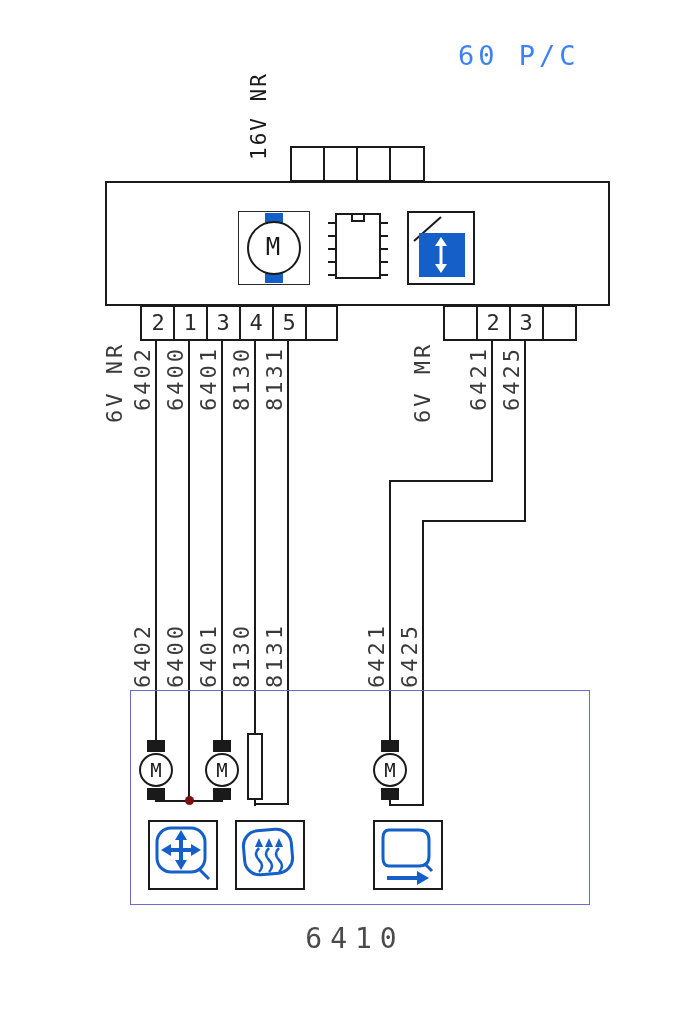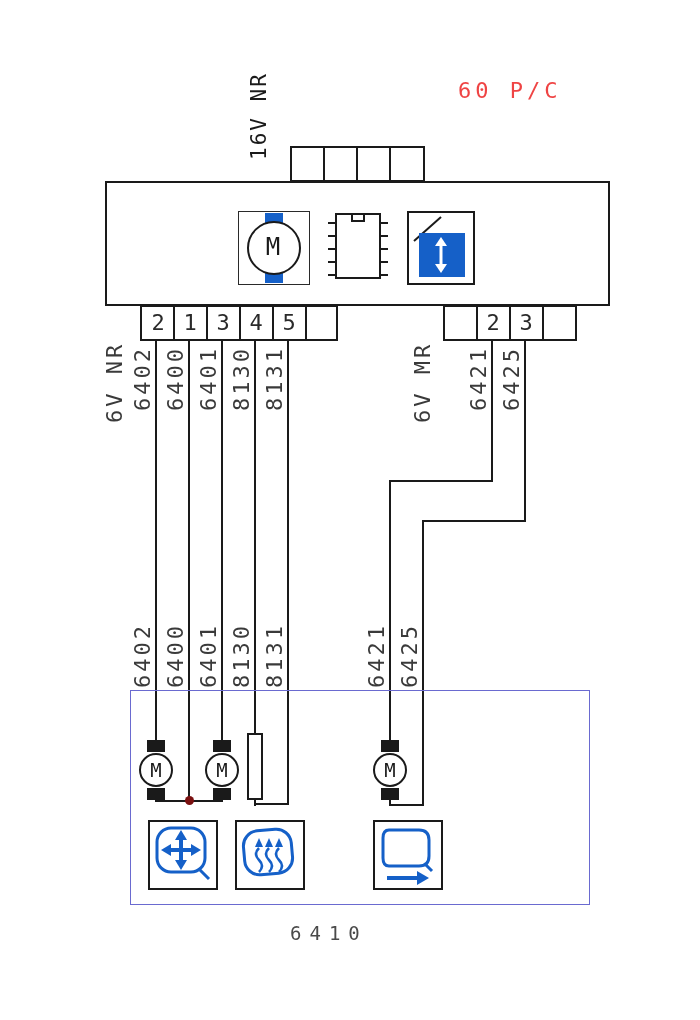--- a/index.html
+++ b/index.html
@@ -8,21 +8,21 @@
   .canvas { position:relative; width:700px; height:1020px; background:#fff; overflow:hidden; }
   .abs { position:absolute; }
   .vline { position:absolute; width:2px; background:#1a1a1a; }
   .hline { position:absolute; height:2px; background:#1a1a1a; }
   .box  { position:absolute; border:2px solid #1a1a1a; background:transparent; }
   .vtext{
     position:absolute; writing-mode:vertical-rl; transform:rotate(180deg);
     color:#3a3a3a; font-size:22px; letter-spacing:3px; width:26px;
     white-space:nowrap; line-height:26px;
   }
-  .ref  { position:absolute; color:#ef4444; font-size:22px; white-space:nowrap;margin-top:38px; }
+  .ref  { position:absolute; color:#3b82f6; font-size:27px; white-space:nowrap; }
   .pin-num { position:absolute; top:0; height:100%; text-align:center;
              font-size:22px; line-height:32px; color:#2a2a2a; }
   .divider { position:absolute; top:0; width:2px; height:100%; background:#1a1a1a; }
   .mlabel { position:absolute; text-align:center; color:#1a1a1a; }
   .circle { position:absolute; border:2px solid #1a1a1a; border-radius:50%; background:#fff; }
   .blk { position:absolute; background:#1a1a1a; }
 </style>
 </head>
 <body>
 
@@ -193,15 +193,15 @@
         <path d="M14,8 h30 q10,0 10,10 v16 q0,10 -10,10 h-30 q-6,0 -6,-8 v-20 q0,-8 6,-8 z"></path>
         <line x1="50" y1="42" x2="57" y2="49"></line>
       </g>
       <g fill="#1560c8">
         <rect x="12" y="54" width="30" height="4"></rect>
         <polygon points="54,56 42,49 42,63"></polygon>
       </g>
     </svg>
   </div>
 
-  <span class="abs" style="left:290px;top:922px;width:160px;font-size:19px;letter-spacing:8px;color:#4a4a4a">6410</span>
+  <span class="abs" style="left:275px;top:922px;width:160px;text-align:center;font-size:28px;letter-spacing:8px;color:#4a4a4a">6410</span>
 
 </div>
 
 </body></html>

